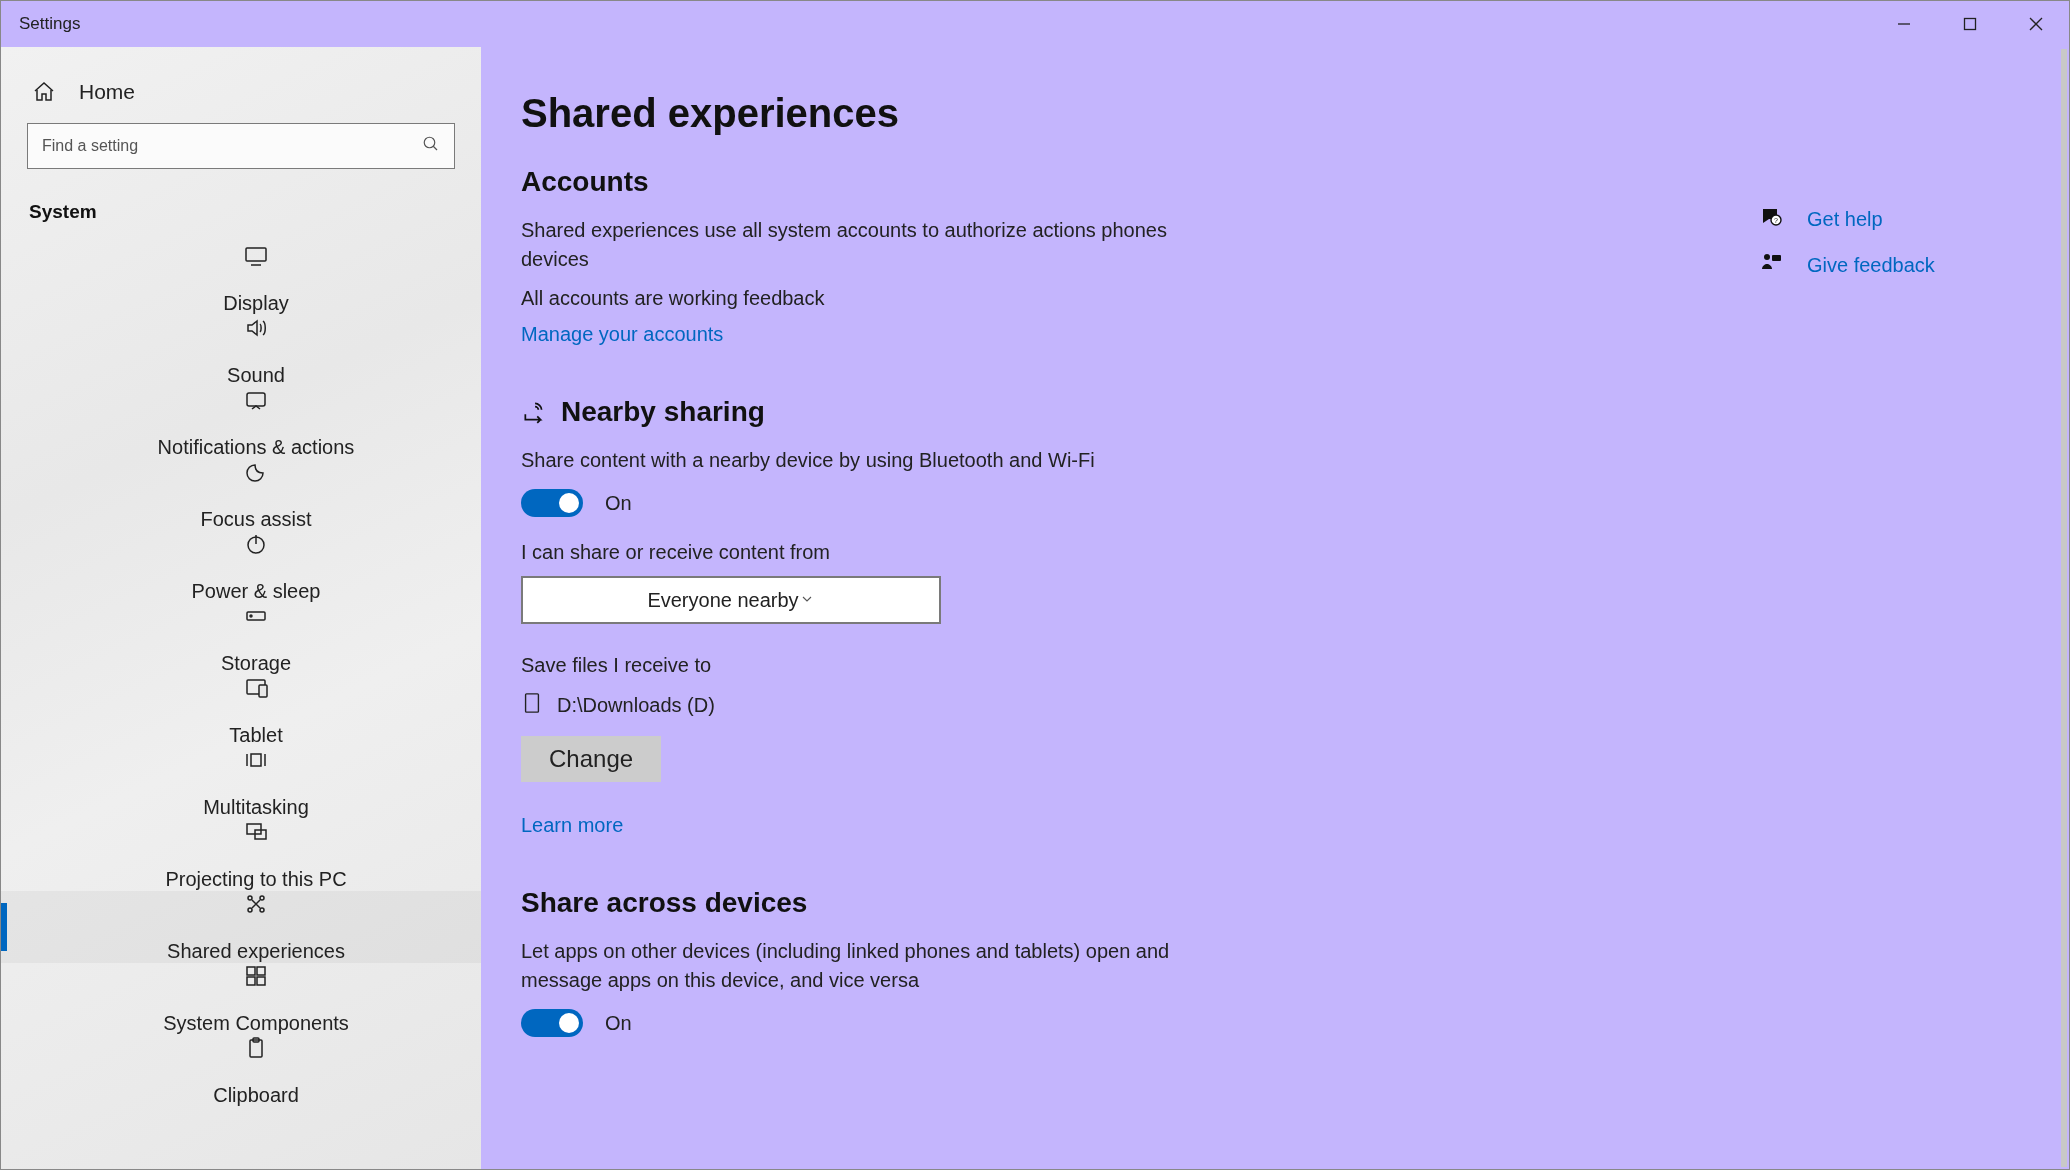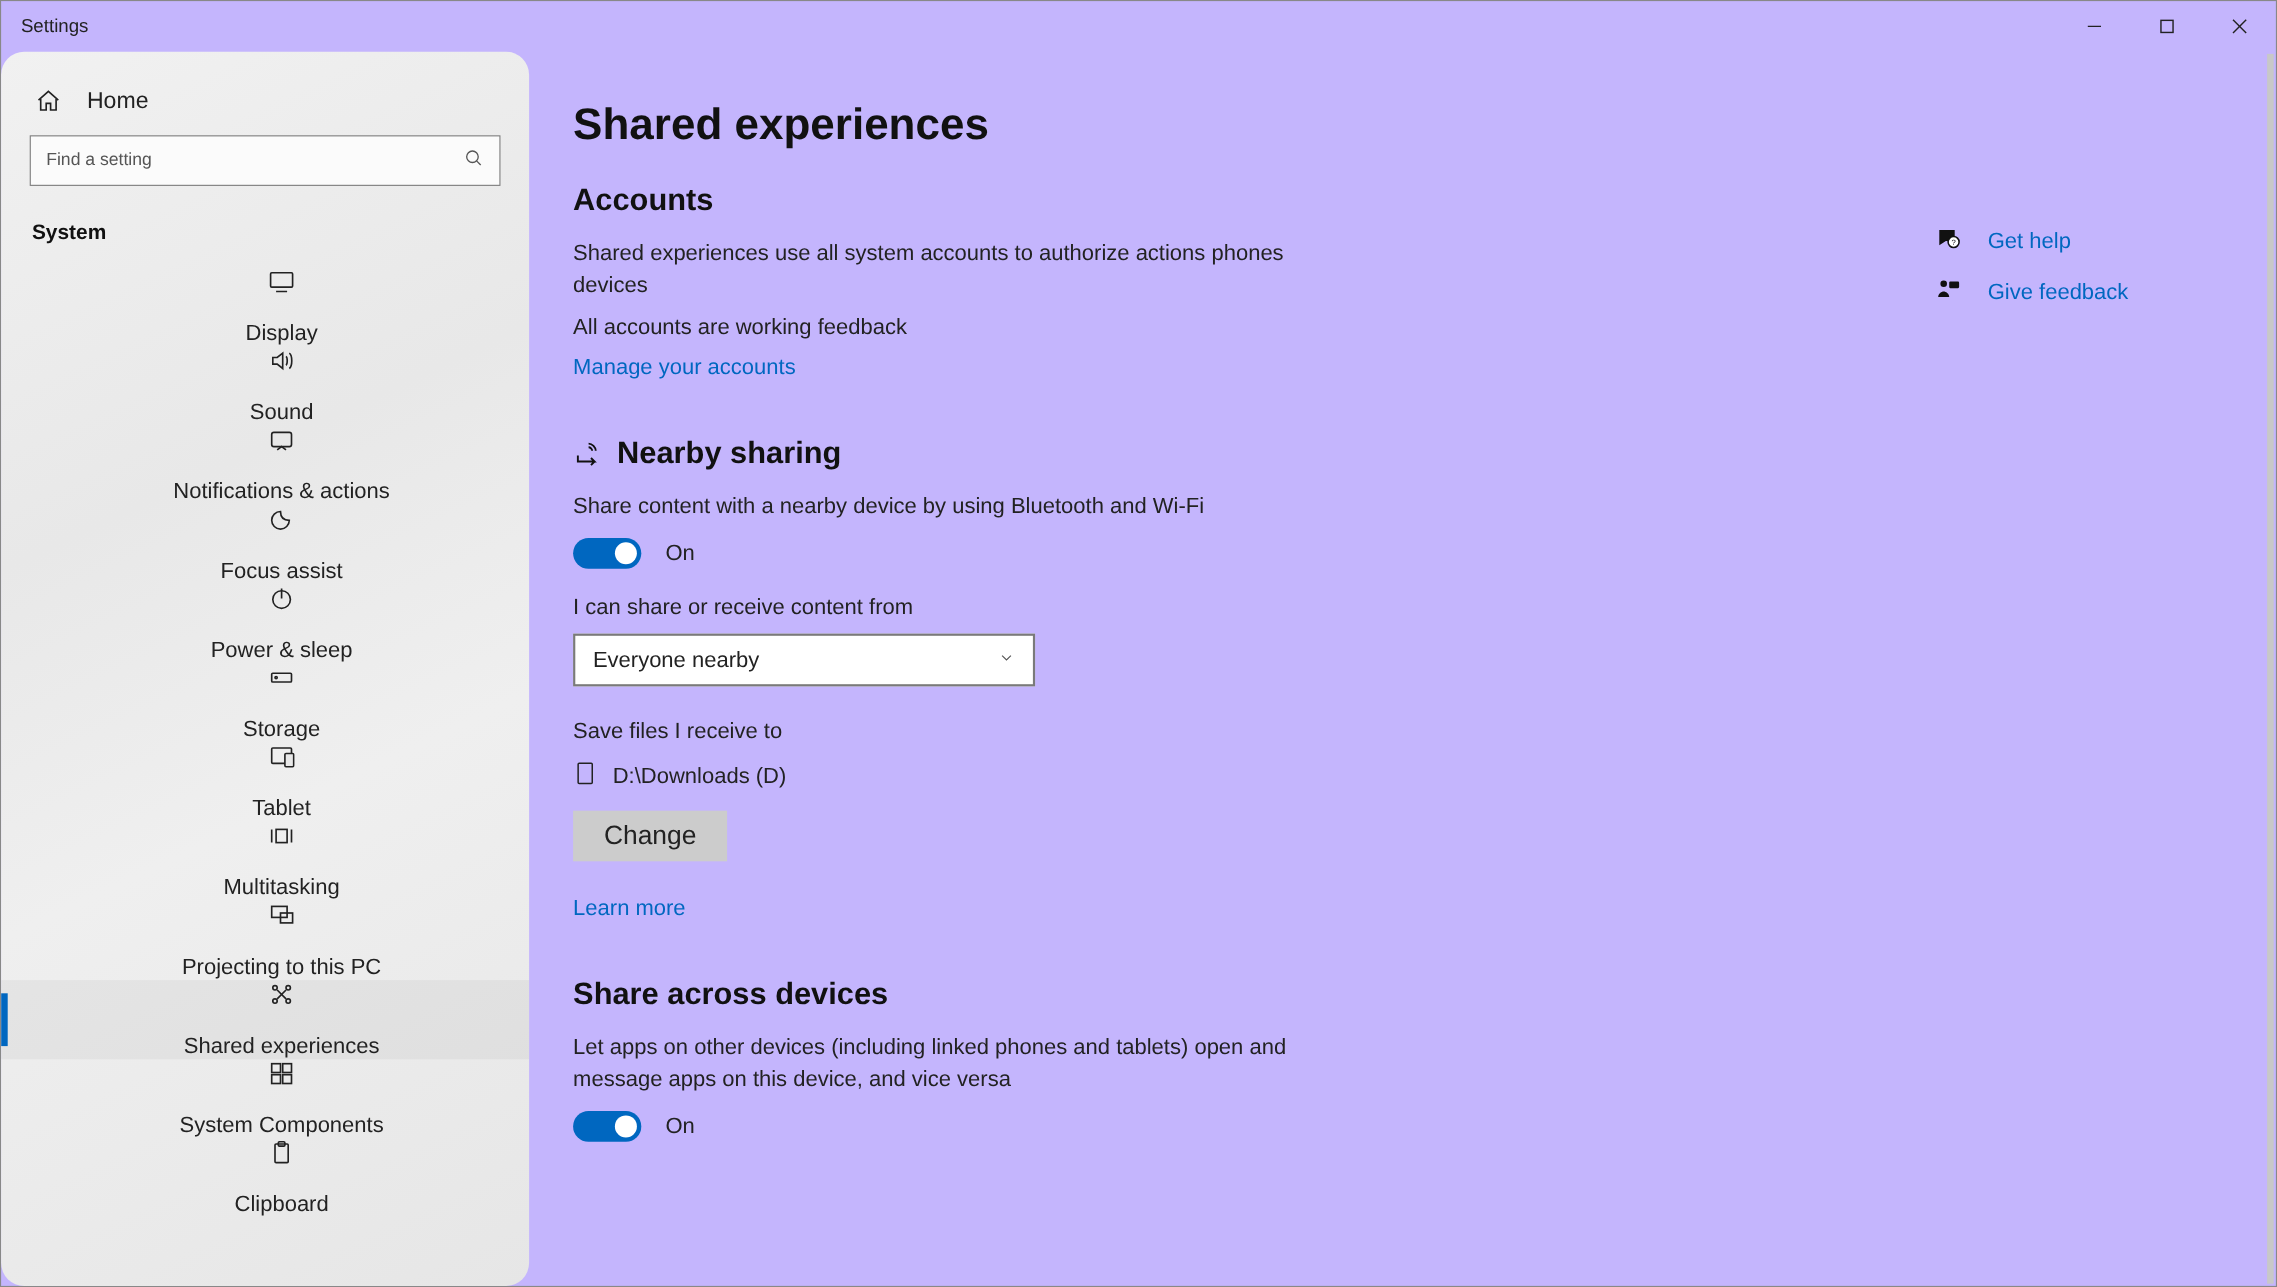--- a/index.html
+++ b/index.html
@@ -4,21 +4,21 @@
 <style>
 * { margin:0; padding:0; box-sizing:border-box; font-family:"Segoe UI",Arial,sans-serif; }
 html,body { width:2070px; height:1170px; background:#fff; overflow:hidden; }
 .window { width:2070px; height:1170px; border:1px solid #888; display:flex; flex-direction:column; background:#c4b5fd; position:relative; }
 .titlebar { height:46px; display:flex; align-items:center; justify-content:space-between; font-size:17px; color:#222; }
 .titlebar-left { padding-left:18px; }
 .win-controls { display:flex; }
 .win-btn { width:66px; height:46px; display:flex; align-items:center; justify-content:center; }
 .win-btn svg { stroke:#222; }
 .body { flex:1; display:flex; min-height:0; }
-.sidebar { width:480px; background:linear-gradient(155deg,#f1f1f1 0%,#e8e8e8 35%,#efefef 60%,#e6e6e6 100%); padding-top:14px; overflow-y:auto;border-radius:21px; }
+.sidebar { width:480px; background:linear-gradient(155deg,#f1f1f1 0%,#e8e8e8 35%,#efefef 60%,#e6e6e6 100%); padding-top:14px; overflow-y:auto; }
 .home-row { display:flex; align-items:center; gap:22px; padding:18px 0 18px 30px; font-size:21px; color:#222; }
 .search-wrap { padding:0 26px 22px 26px; }
 .search { display:flex; align-items:center; border:1.5px solid #7a7a7a; background:#fbfbfb; height:46px; padding:0 14px; position:relative; }
 .search input { flex:1; border:none; outline:none; background:transparent; font-size:16px; color:#666; }
 .search input::placeholder { color:#555; }
 .search-icon { position:absolute; right:14px; }
 .cat-header { font-size:19px; font-weight:600; color:#111; padding:10px 0 20px 28px; }
 .nav-item { display:flex; align-items:center; gap:24px; padding:0 0 0 30px; height:72px; font-size:20px; color:#222; position:relative;flex-direction:column; }
 .nav-item.active { background:rgba(0,0,0,0.04); }
 .nav-item.active::before { content:""; position:absolute; left:0; top:12px; bottom:12px; width:6px; background:#0067c0; }
@@ -30,21 +30,21 @@
 h2.section { font-size:28px; font-weight:600; color:#111; margin-bottom:18px; }
 h2.section.with-icon { display:flex; align-items:center; gap:14px; }
 p.body-text { font-size:20px; color:#222; line-height:1.45; margin-bottom:10px; max-width:680px; }
 a.link { color:#0067c0; font-size:20px; text-decoration:none; display:inline-block; }
 .block { margin-bottom:50px; }
 .toggle-row { display:flex; align-items:center; gap:22px; margin:14px 0 24px 0; }
 .toggle { width:62px; height:28px; border-radius:14px; background:#0067c0; position:relative; }
 .toggle::after { content:""; position:absolute; right:4px; top:4px; width:20px; height:20px; border-radius:50%; background:#fff; }
 .toggle-label { font-size:20px; color:#222; }
 .field-label { font-size:20px; color:#222; margin-bottom:12px; }
-.dropdown { width:420px; height:48px; border:2px solid #7a7a7a; background:#fff; display:flex; align-items:center; justify-content:space-between; padding:0 16px; font-size:20px; color:#222; margin-bottom:30px; }
+.dropdown { width:420px; height:48px; border:2px solid #7a7a7a; background:#fff; display:flex; align-items:center; justify-content:center; padding:0 16px; font-size:20px; color:#222; margin-bottom:30px; }
 .folder-row { display:flex; align-items:center; gap:14px; font-size:20px; color:#222; margin-bottom:14px; }
 .btn { background:#ccc; border:none; padding:0 28px; height:46px; font-size:24px; color:#222; margin-bottom:32px; }
 .aside-row { display:flex; align-items:center; gap:24px; margin-bottom:18px; }
 .aside-row a { color:#0067c0; font-size:20px; text-decoration:none; }
 .scrollbar { position:absolute; right:2px; top:2px; bottom:2px; width:6px; background:#c8c8c8; }
 </style>
 </head>
 <body>
 
 <div class="window">

